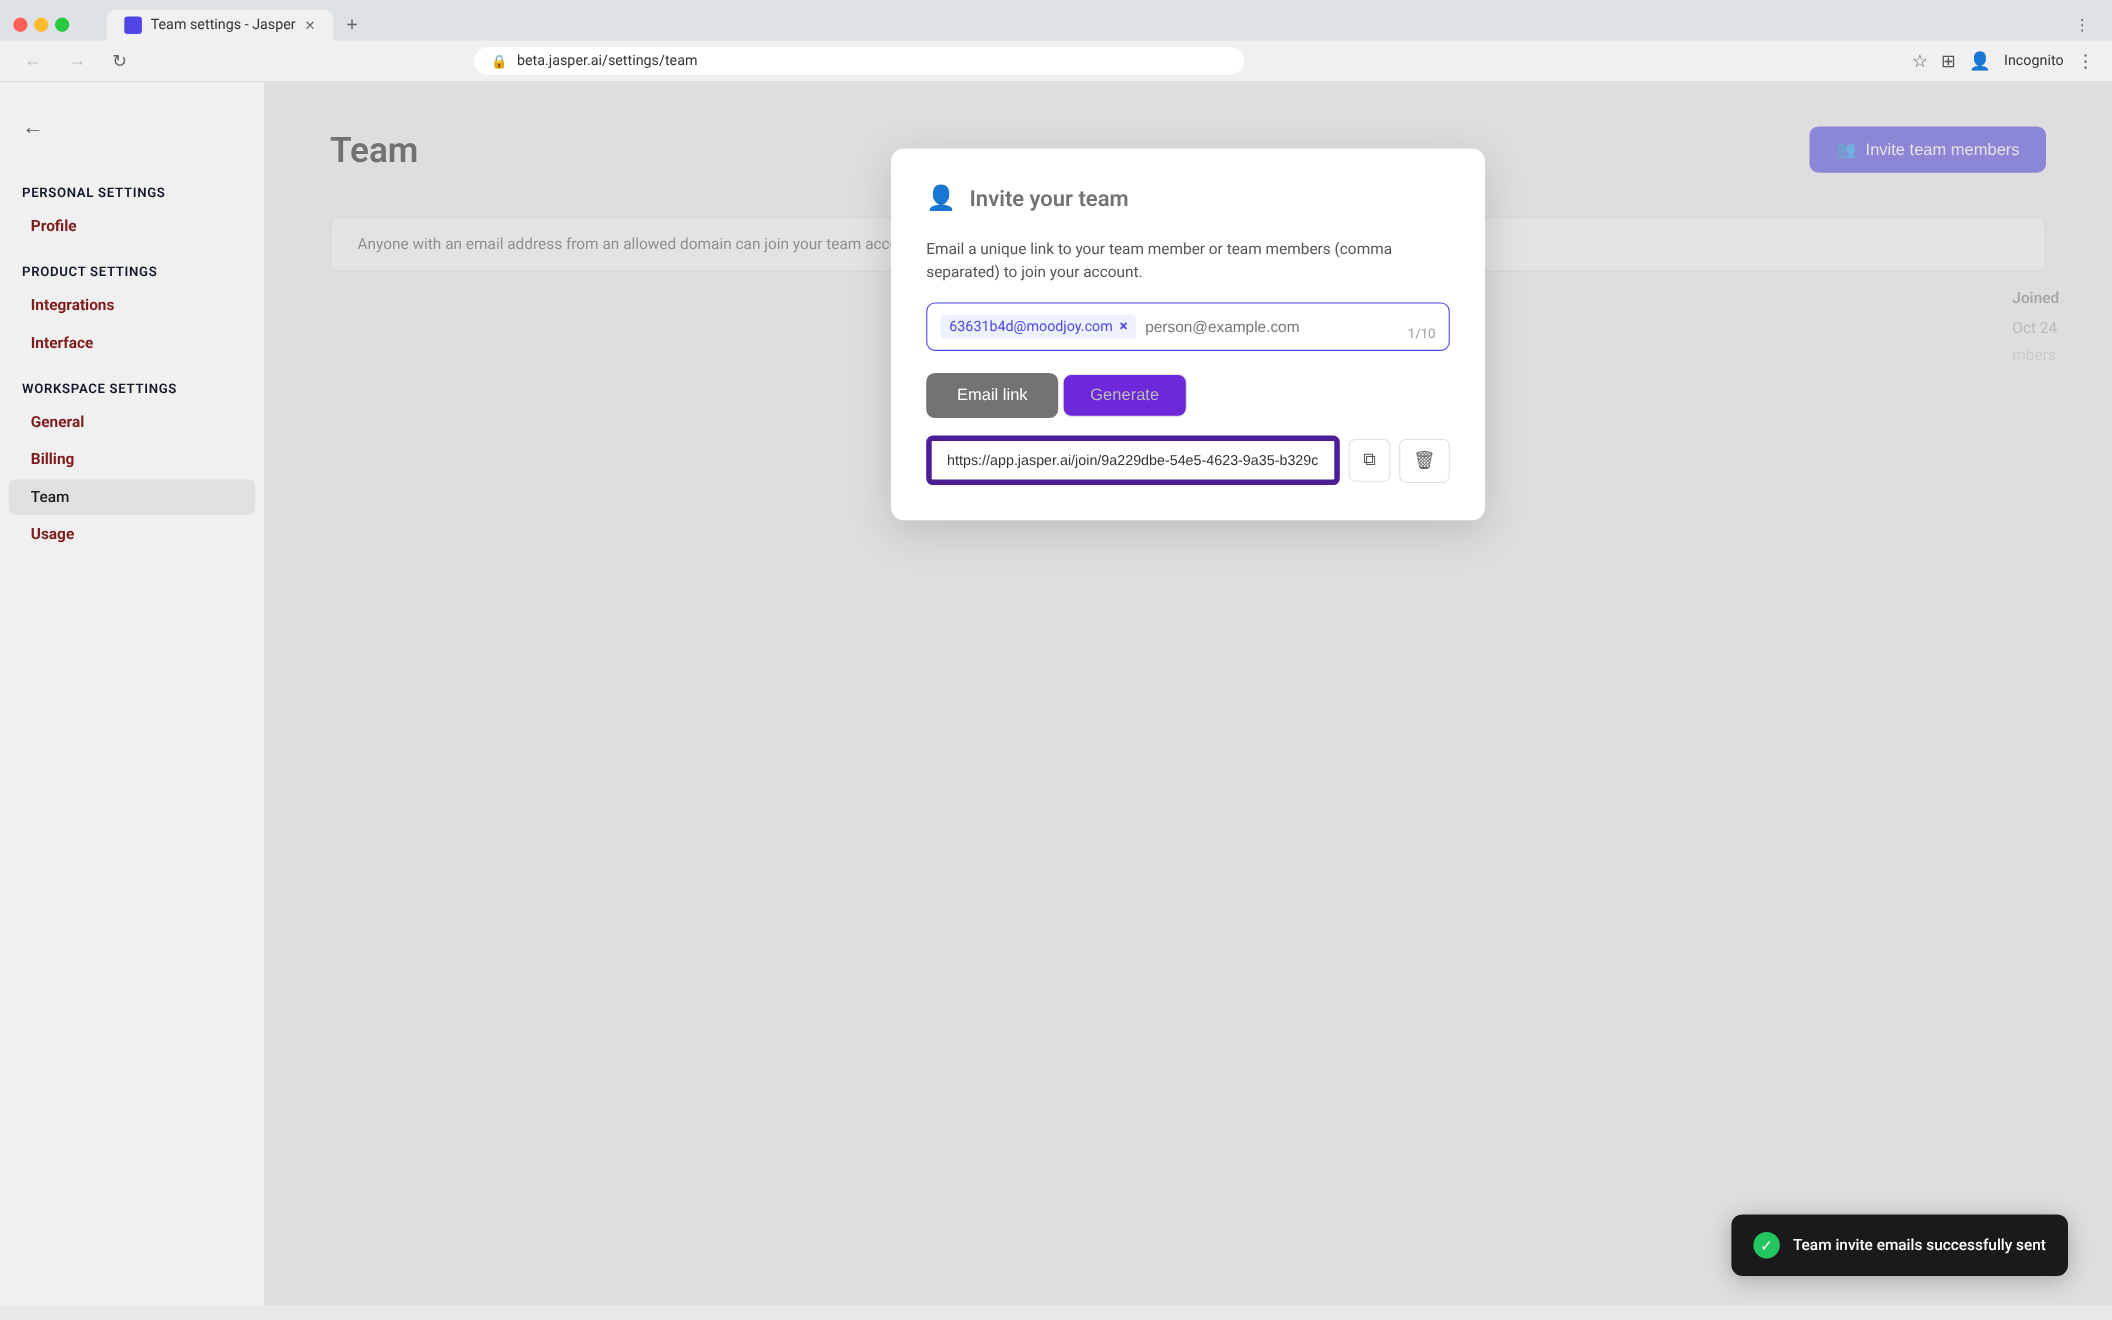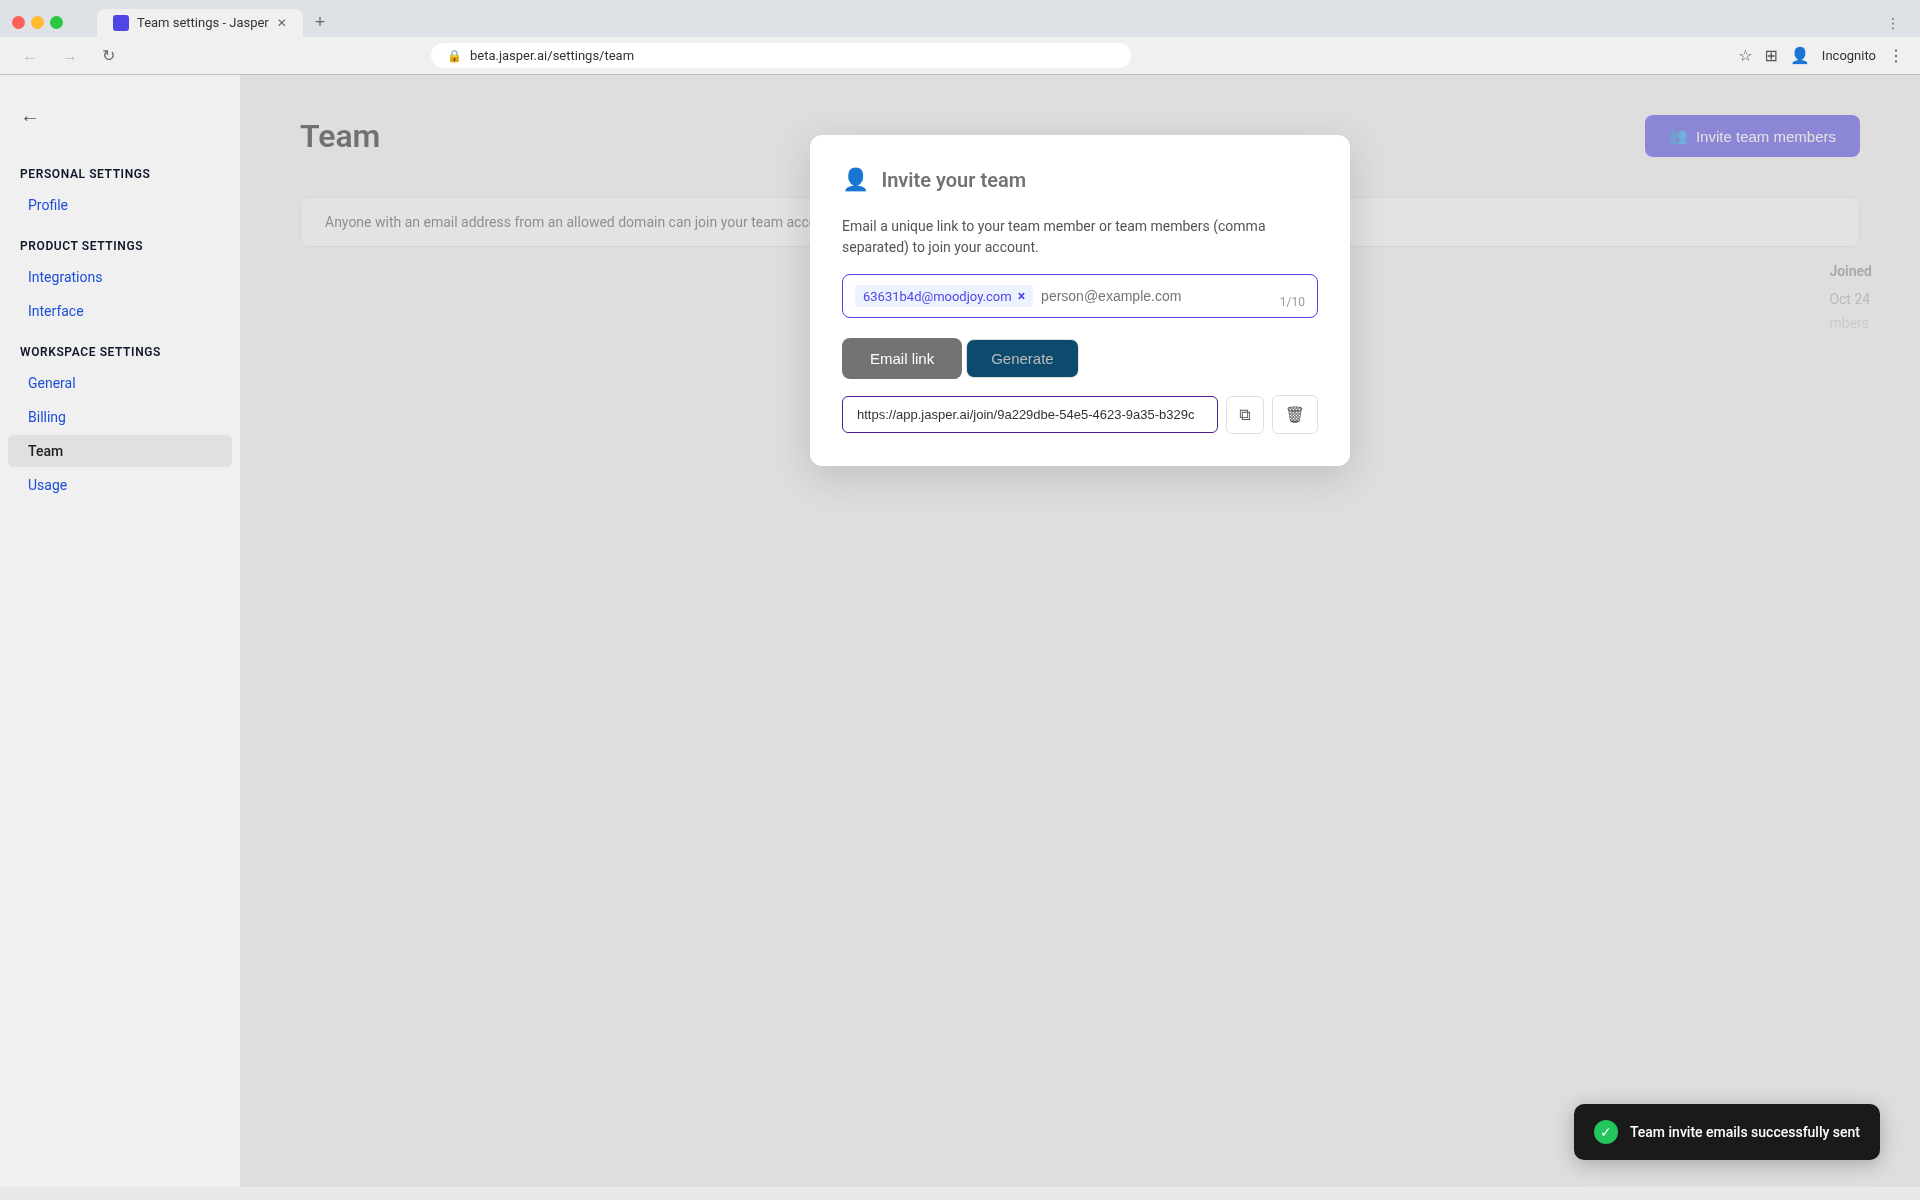--- a/index.html
+++ b/index.html
@@ -151,24 +151,25 @@
       font-size: 12px;
       font-weight: 600;
       color: #0f172a;
       text-transform: uppercase;
       letter-spacing: 0.05em;
       padding: 16px 20px 6px;
     }
     .sidebar-item {
       padding: 8px 20px;
       font-size: 14px;
-      color: #1d4ed8;
+      color: #7f1d1d;
       cursor: pointer;
       border-radius: 6px;
       margin: 2px 8px;
+      font-weight: bold;
     }
     .sidebar-item.active {
       background: #e0e0e0;
       color: #222;
       font-weight: 500;
     }
 
     
     .main-content {
       flex: 1;
@@ -317,40 +318,40 @@
     .link-section-desc {
       font-size: 14px;
       color: #555;
       line-height: 1.5;
       margin-top: 24px;
       margin-bottom: 16px;
     }
 
     
     .generate-btn {
-      background: #0c4a6e;
+      background: #6d28d9;
       color: #bbb;
       border: 1.5px solid #e0e0e0;
       border-radius: 8px;
       padding: 10px 24px;
       font-size: 15px;
       cursor: not-allowed;
       display: inline-block;
     }
 
     
     .share-link-row {
       display: flex;
       align-items: center;
       gap: 8px;
       margin-top: 16px;
     }
     .share-link-input {
       flex: 1;
-      border: 1px solid #4c1d95;
+      border: 5px solid #4c1d95;
       border-radius: 6px;
       padding: 10px 14px;
       font-size: 13px;
       color: #333;
       background: white;
       outline: none;
     }
     .share-link-btn {
       background: white;
       border: 1px solid #e0e0e0;

